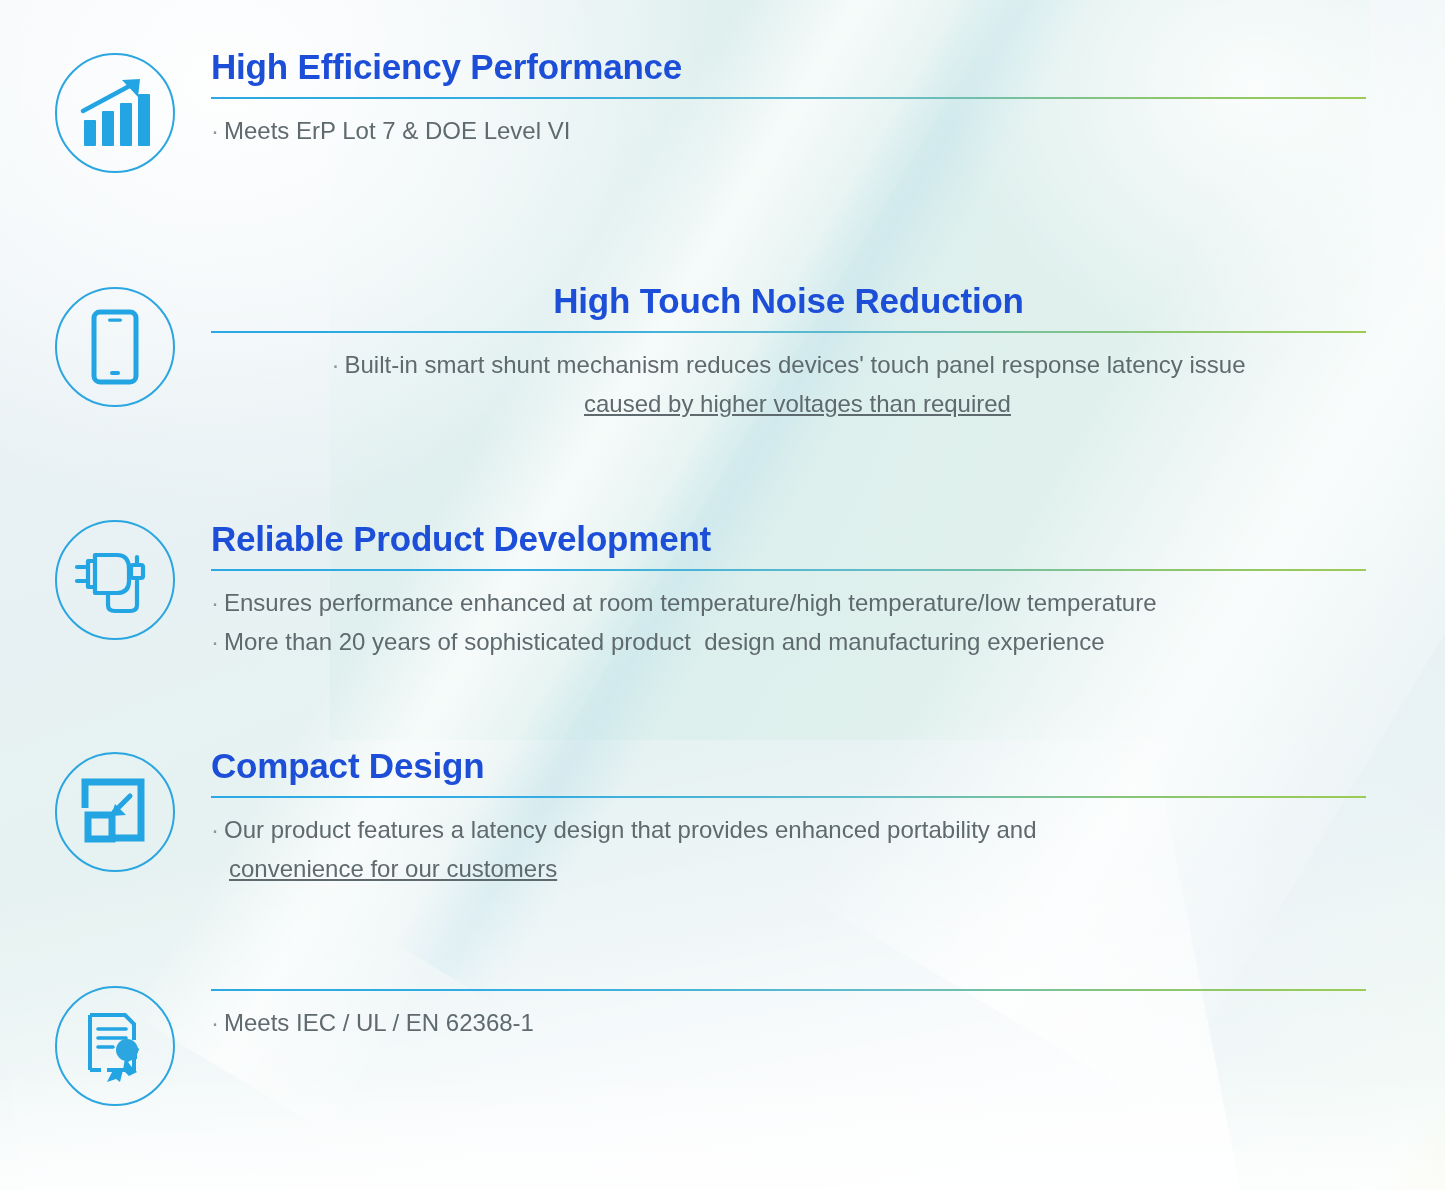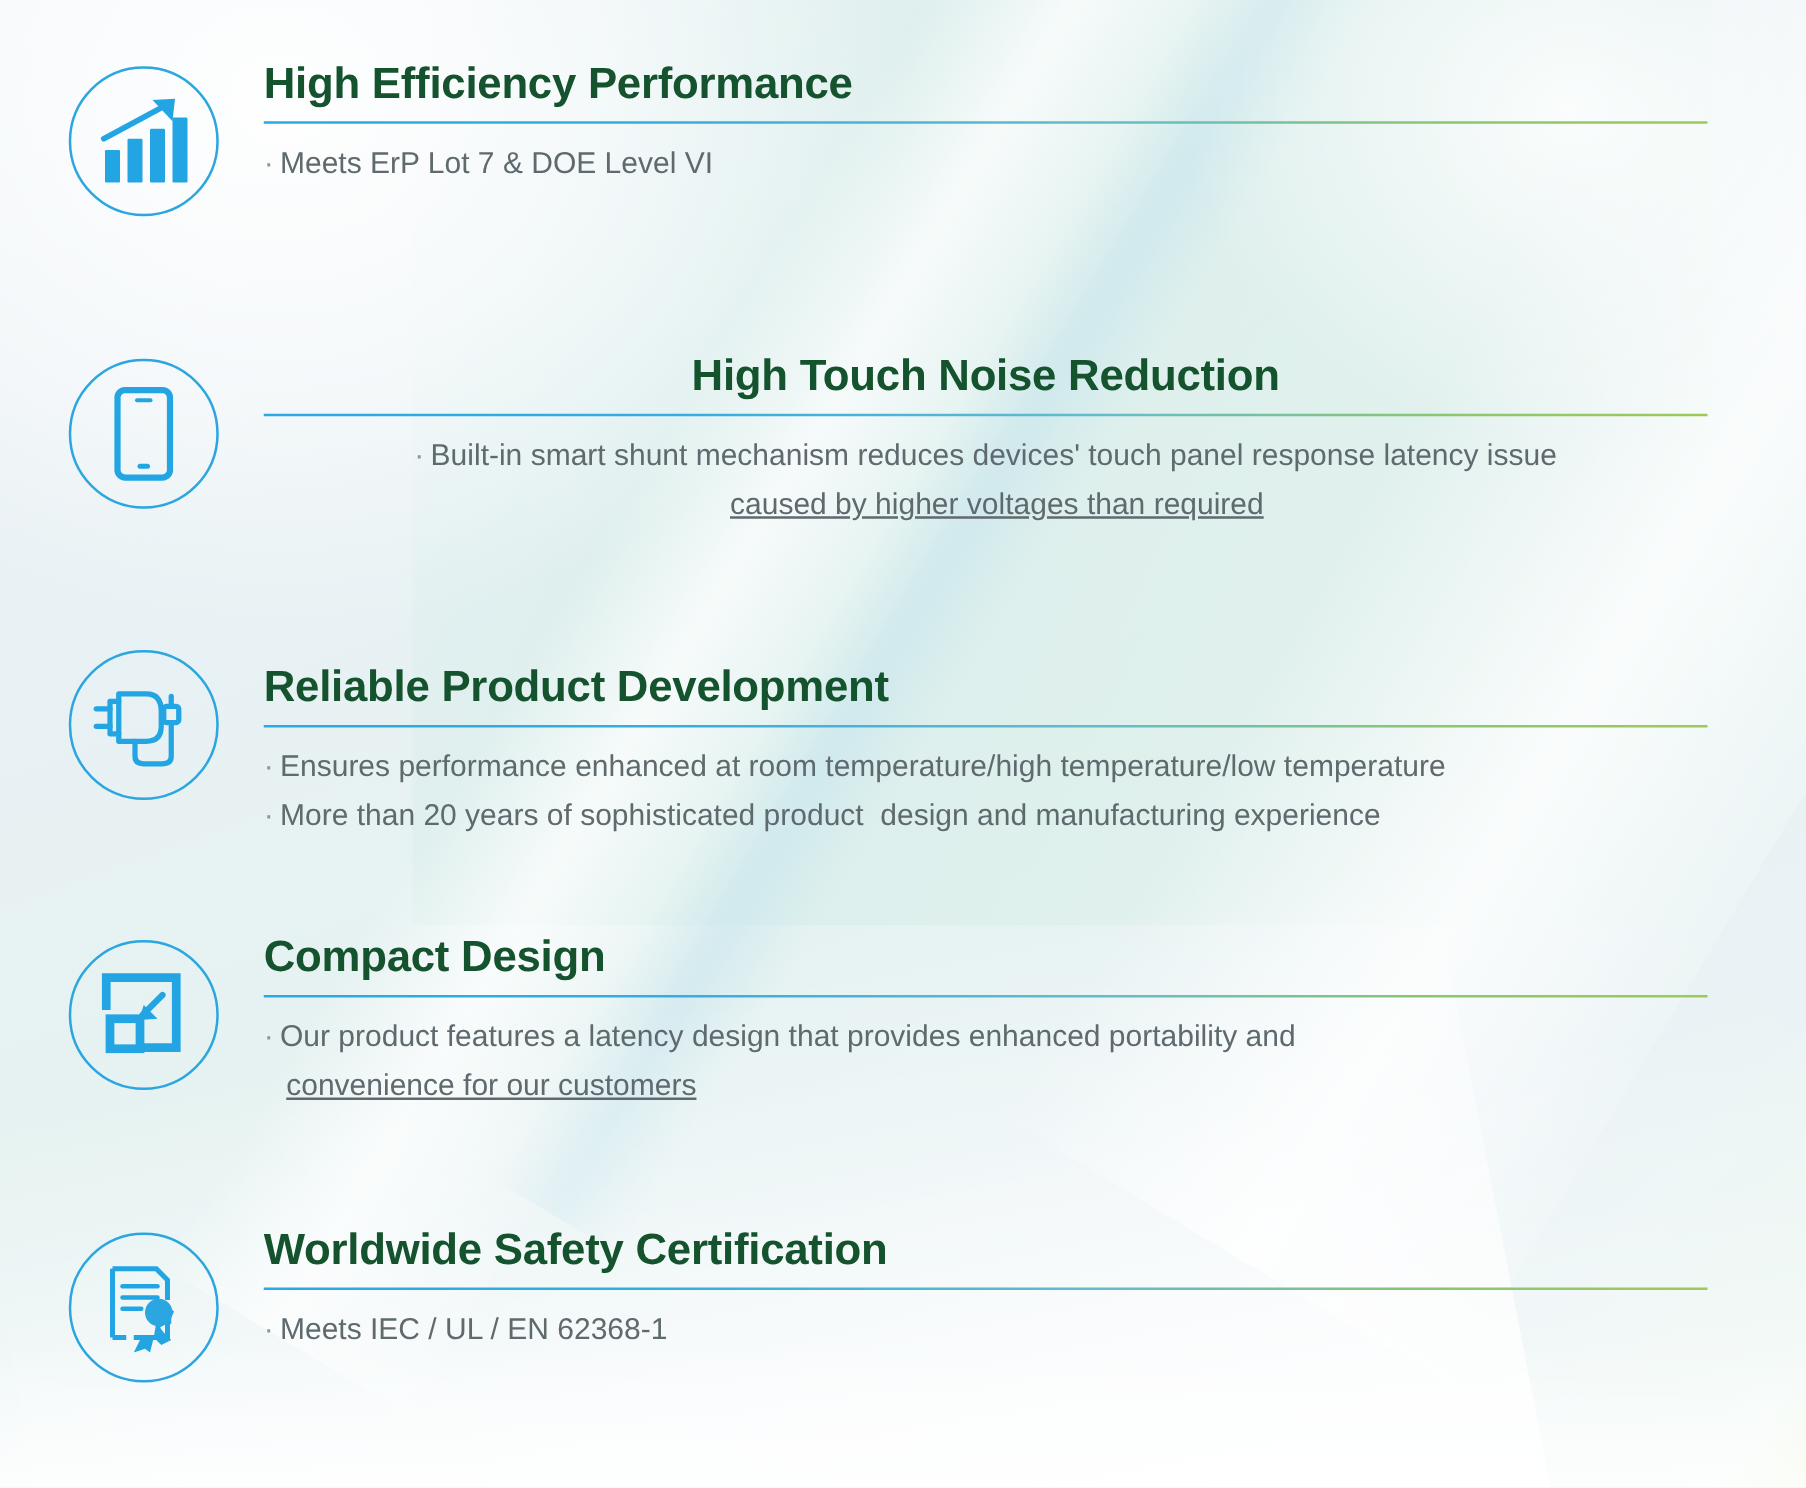--- a/index.html
+++ b/index.html
@@ -134,21 +134,21 @@
     justify-content: center;
   }
   .icon-circle svg { display: block; }
 
   .feature-body {
     position: absolute;
     left: 211px;
     width: 1155px;
   }
   .feature-title {
-    color: #14532d;
+    color: #1d4ed8;
     font-weight: bold;
     font-size: 35px;
     line-height: 41px;
     letter-spacing: -0.2px;
     white-space: nowrap;
   }
   .divider {
     height: 2px;
     width: 1155px;
     margin-top: 10px;
@@ -244,21 +244,21 @@
               <path d="M22 18 L15 18 L15 44 L22 44"></path>
               <path d="M15 24 L4 24"></path>
               <path d="M15 38 L4 38"></path>
               <path d="M35 50 L35 62 Q35 68 42 68 L57 68 Q64 68 64 62 L64 38"></path>
               <rect x="58" y="22" width="12" height="13" rx="2"></rect>
               <path d="M64 22 L64 14"></path>
             </g>
           </svg>
         </div>
       </div>
-      <div class="feature-body" style="top:16px;">
+      <div class="feature-body" style="top:5px;">
         <div class="feature-title">Reliable Product Development</div>
         <div class="divider"></div>
         <div class="feature-lines">
           <div class="feature-line"><span class="bullet-dot">·</span><span>Ensures performance enhanced at room temperature/high temperature/low temperature</span></div>
           <div class="feature-line"><span class="bullet-dot">·</span><span>More than 20 years of sophisticated product  design and manufacturing experience</span></div>
         </div>
       </div>
     </div>
 
     <div class="feature" style="top:745px;">
@@ -300,21 +300,20 @@
               <path d="M19 37 L34 37"></path>
             </g>
             <path d="M34 60 L28 72 L37 69 L41 72 L44 60 Z" fill="#22a5e2"></path>
             <path d="M46 48 L52 56 L58 62 L50 66 L44 60 Z" fill="#22a5e2"></path>
             <path d="M44 30 l4.6 2.4 5.1 -0.9 2.4 4.6 4.2 3 -2.3 4.7 0 5.2 -5.2 0.5 -4.3 2.9 -3.5 -3.9 -4.9 -1.8 0.6 -5.2 -1.9 -4.8 4.1 -3.3 Z" fill="#22a5e2"></path>
             <circle cx="48" cy="40" r="11" fill="#2ba6e0"></circle>
           </svg>
         </div>
       </div>
       <div class="feature-body" style="top:0;">
-        <div class="feature-title">Worldwide Safety Certification</div>
         <div class="divider"></div>
         <div class="feature-lines">
           <div class="feature-line"><span class="bullet-dot">·</span><span>Meets IEC / UL / EN 62368-1</span></div>
         </div>
       </div>
     </div>
 
   </div>
 </div>
 

